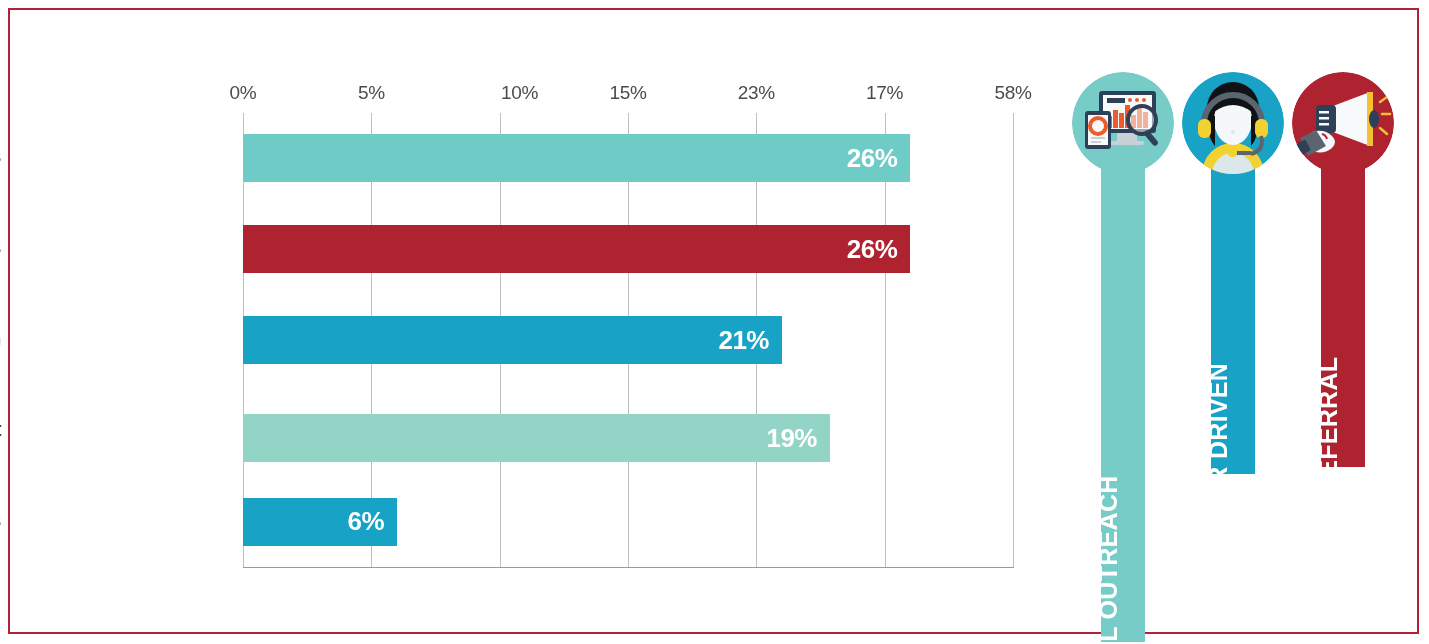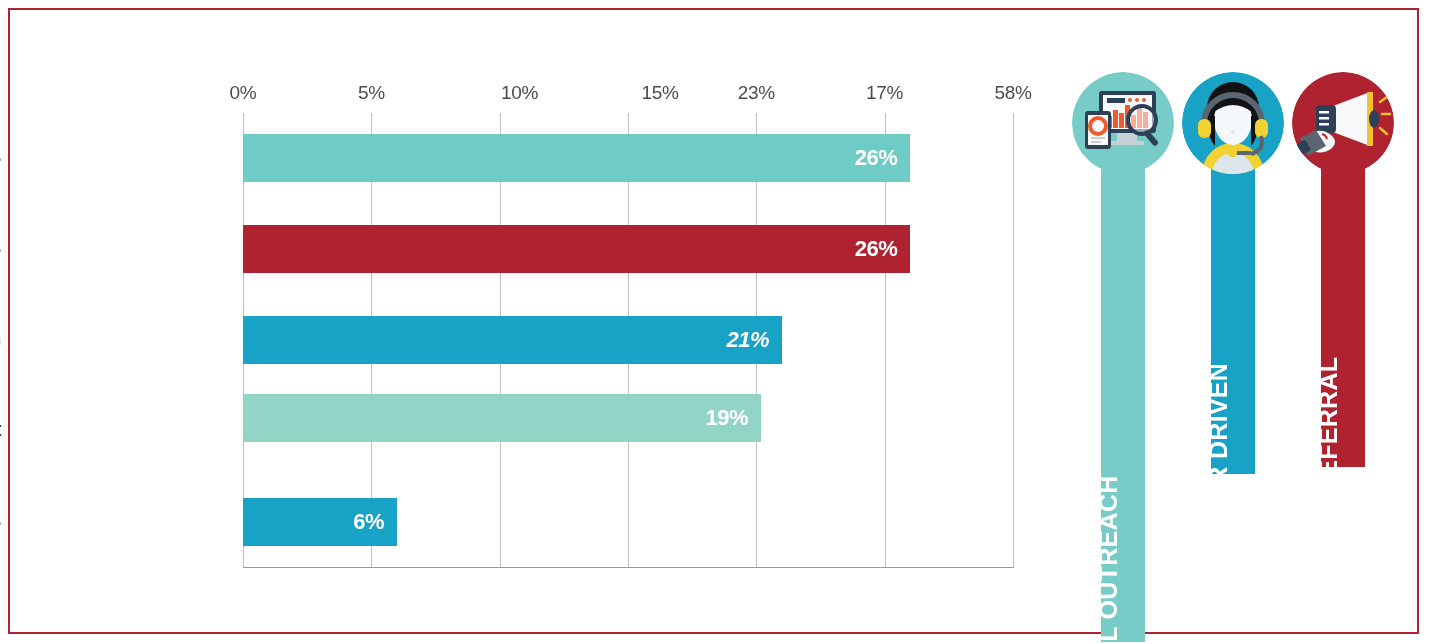--- a/index.html
+++ b/index.html
@@ -16,21 +16,21 @@
 
   .tick-label{position:absolute;top:72px;font-size:19px;color:#4c4c4c;
               transform:translateX(-50%);white-space:nowrap;letter-spacing:-0.3px;}
 
   .cat-label{position:absolute;right:1049px;font-size:19.5px;font-weight:bold;
              color:#3d3d3d;white-space:nowrap;text-align:right;
              letter-spacing:-0.4px;line-height:1;}
 
   .bar{position:absolute;left:233px;display:flex;align-items:center;
        justify-content:flex-end;}
-  .bar-value{color:#ffffff;font-size:22px;font-weight:bold;
+  .bar-value{color:#ffffff;font-size:26px;font-weight:bold;
              margin-right:13px;letter-spacing:-0.5px;}
 
   
   #info{position:absolute;left:1060px;top:0;width:360px;height:620px;}
   .info-col{position:absolute;top:62px;width:106px;}
   .icon-circle{position:absolute;left:50%;top:0;transform:translateX(-50%);
                width:102px;height:102px;border-radius:50%;overflow:hidden;z-index:2;}
   .ribbon{position:absolute;left:50%;transform:translateX(-50%);
           top:58px;width:44px;z-index:1;}
   .ribbon-text{position:absolute;bottom:12px;left:50%;
@@ -53,43 +53,43 @@
         <div class="gridline" style="left: 618px; top: 103px; position: absolute; background: rgb(191, 191, 191);"></div>
         <div class="gridline" style="left: 746.333px; top: 103px; position: absolute; background: rgb(191, 191, 191);"></div>
         <div class="gridline" style="left: 874.667px; top: 103px; position: absolute; background: rgb(191, 191, 191);"></div>
         <div class="gridline" style="left: 1003px; top: 103px; position: absolute; background: rgb(191, 191, 191);"></div>
       </div>
     <div class="axis-bottom"></div>
     <div id="ticks">
         <div class="tick-label" style="left: 233px;">0%</div>
         <div class="tick-label" style="left: 361.333px;">5%</div>
         <div class="tick-label" style="left: 489.667px; margin-left: 20px;">10%</div>
-        <div class="tick-label" style="left: 618px; margin-left: 32px;">15%</div>
+        <div class="tick-label" style="left: 618px;">15%</div>
         <div class="tick-label" style="left: 746.333px;">23%</div>
         <div class="tick-label" style="left: 874.667px;">17%</div>
         <div class="tick-label" style="left: 1003px;">58%</div>
       </div>
     <div id="cats">
         <div class="cat-label" style="top: 137.4px;">Job Boards</div>
         <div class="cat-label" style="top: 228.2px;">Referrals</div>
         <div class="cat-label" style="top: 319px;">In-House HR Team</div>
         <div class="cat-label" style="top: 409.8px;">Classifieds/Craigslist</div>
         <div class="cat-label" style="top: 500.6px;">Recruiters</div>
       </div>
     <div id="bars">
         <div class="bar" style="top: 124.4px; height: 48px; width: 667.333px; background: rgb(110, 203, 198);">
           <span class="bar-value">26%</span>
         </div>
         <div class="bar" style="top: 215.2px; height: 48px; width: 667.333px; background: rgb(175, 35, 49);">
           <span class="bar-value">26%</span>
         </div>
-        <div class="bar" style="top: 306px; height: 48px; width: 539px; background: rgb(23, 162, 198); font-style: italic;">
+        <div class="bar" style="top: 306px; height: 48px; width: 539px; background: rgb(23, 162, 198);">
           <span class="bar-value">21%</span>
         </div>
-        <div class="bar" style="top: 384px; height: 48px; width: 518px; background: rgb(146, 212, 198);">
+        <div class="bar" style="top: 404px; height: 48px; width: 587px; background: rgb(146, 212, 198);">
           <span class="bar-value">19%</span>
         </div>
         <div class="bar" style="top: 487.6px; height: 48px; width: 154px; background: rgb(23, 162, 198);">
           <span class="bar-value">6%</span>
         </div>
       </div>
 
   </div>
 
   <div id="info">

